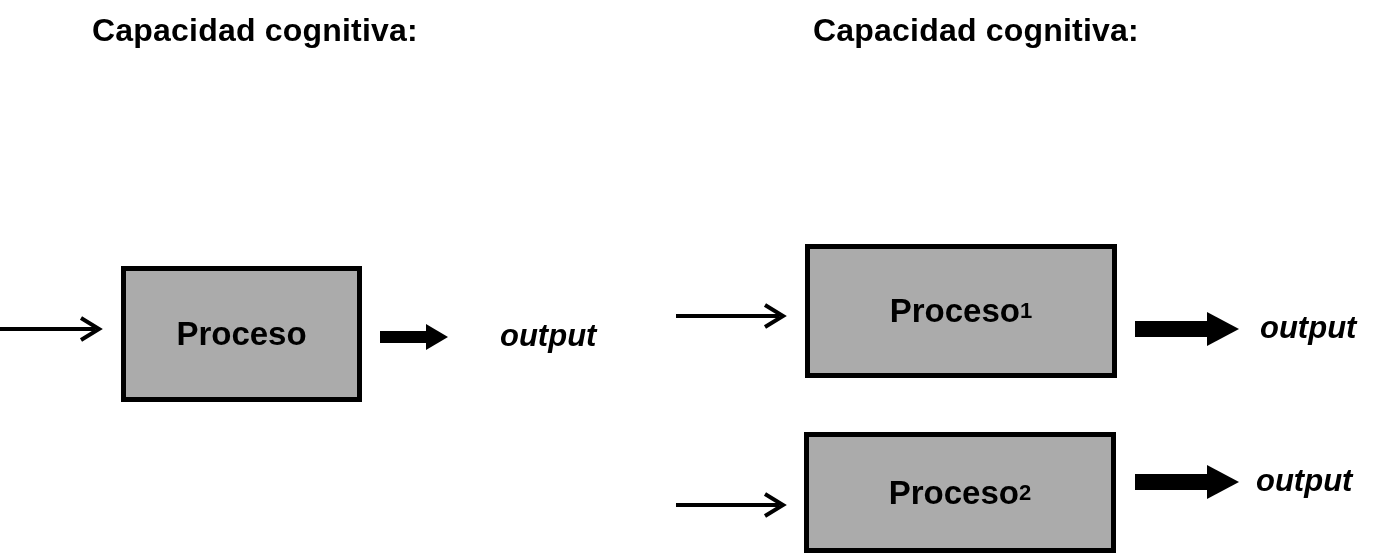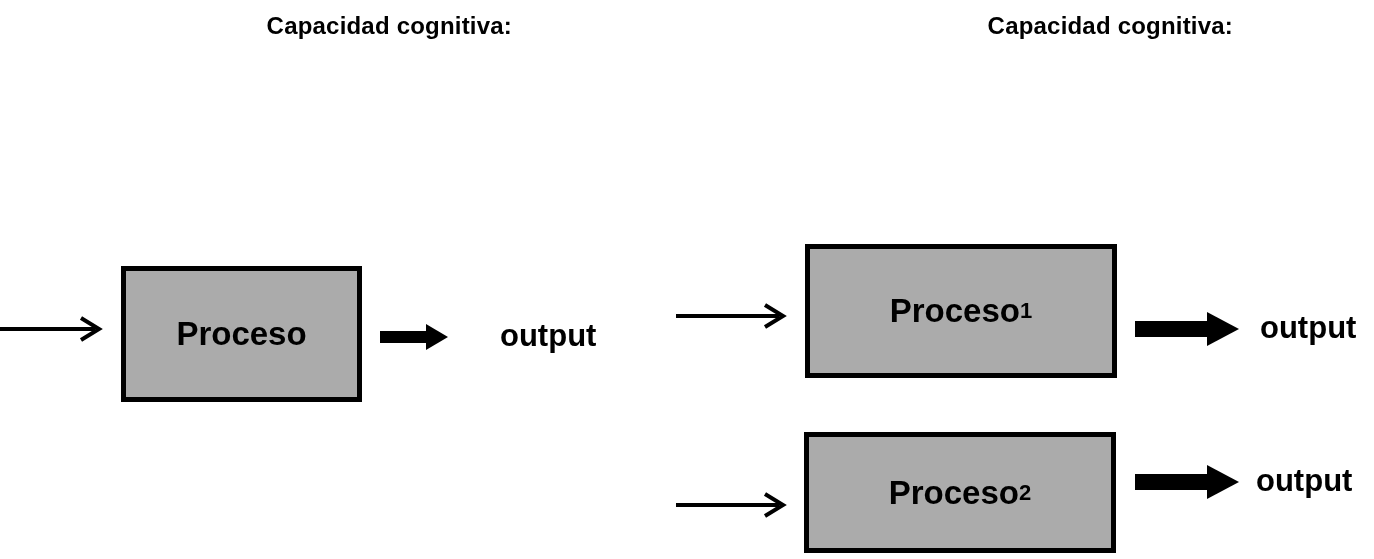--- a/index.html
+++ b/index.html
@@ -12,23 +12,23 @@
     width: 1374px;
     height: 559px;
     background: #ffffff;
     overflow: hidden;
     font-family: "Liberation Sans", sans-serif;
     color: #000000;
   }
   .panel-title {
     position: absolute;
     width: 420px;
-    font-size: 24px;
+    font-size: 32px;
     font-weight: bold;
-    text-align: right;
+    text-align: left;
     letter-spacing: 0.2px;
     white-space: nowrap;
   }
   .process-box {
     position: absolute;
     box-sizing: border-box;
     background: var(--box-fill, #ababab);
     border: 5px solid var(--box-border, #000000);
     display: flex;
     align-items: center;
@@ -40,20 +40,21 @@
   .process-box sub {
     font-size: 22px;
     font-weight: bold;
     line-height: 0;
     vertical-align: -0.28em;
   }
   .output-label {
     position: absolute;
     font-size: 31px;
     font-weight: bold;
+    font-style: italic;
     white-space: nowrap;
   }
   .arrow {
     position: absolute;
     display: block;
   }
 </style>
 </head>
 <body style="background: rgb(255, 255, 255);">
 

